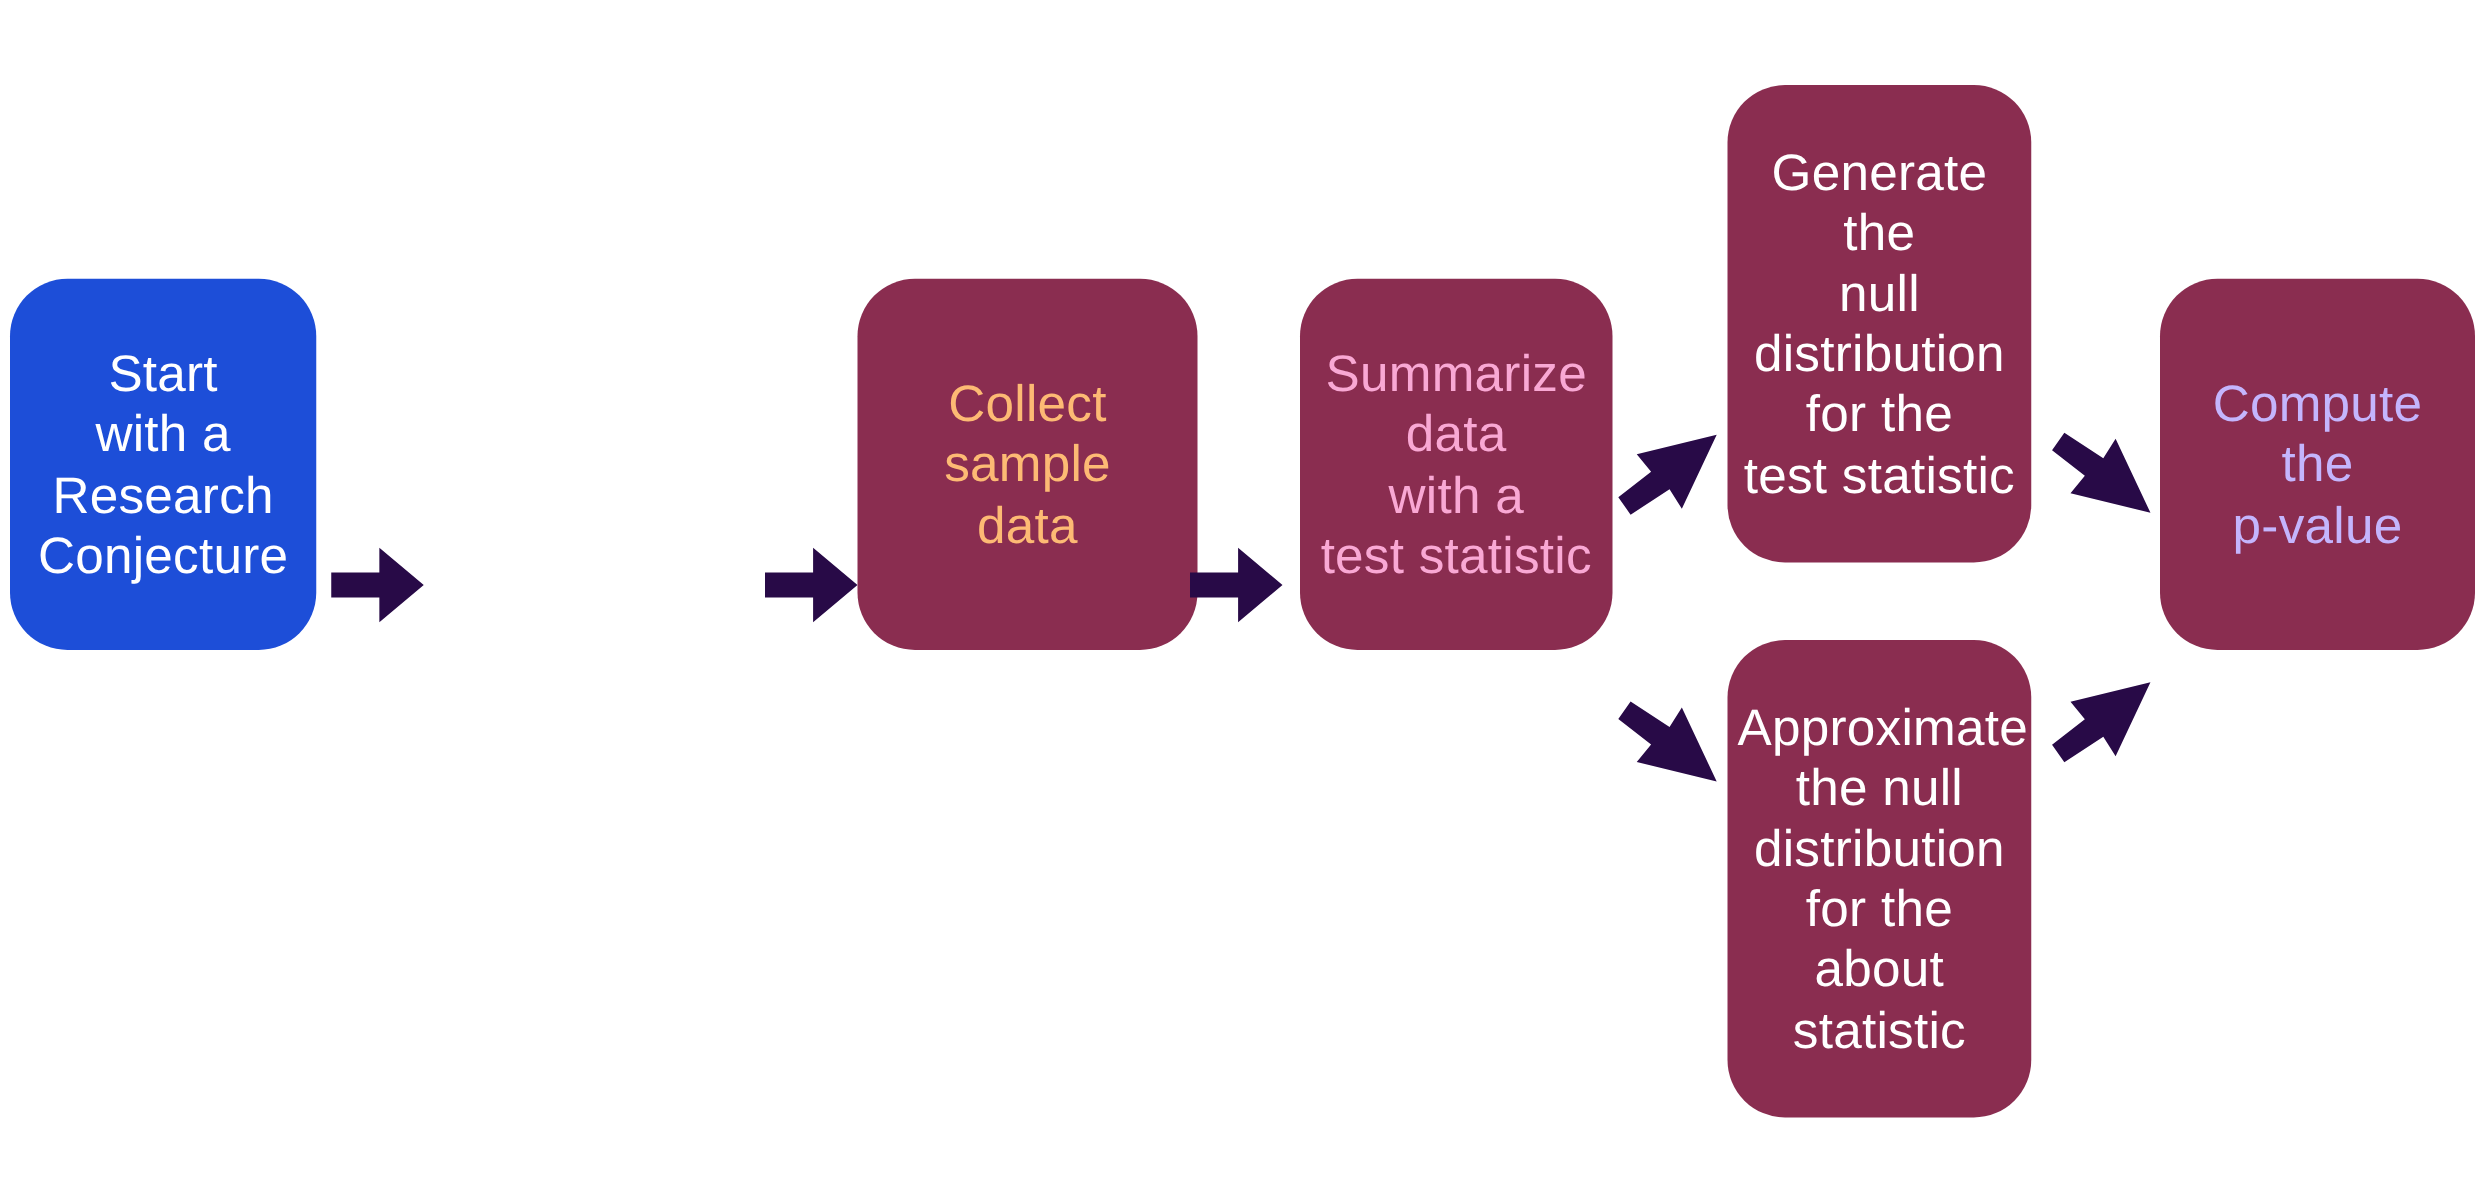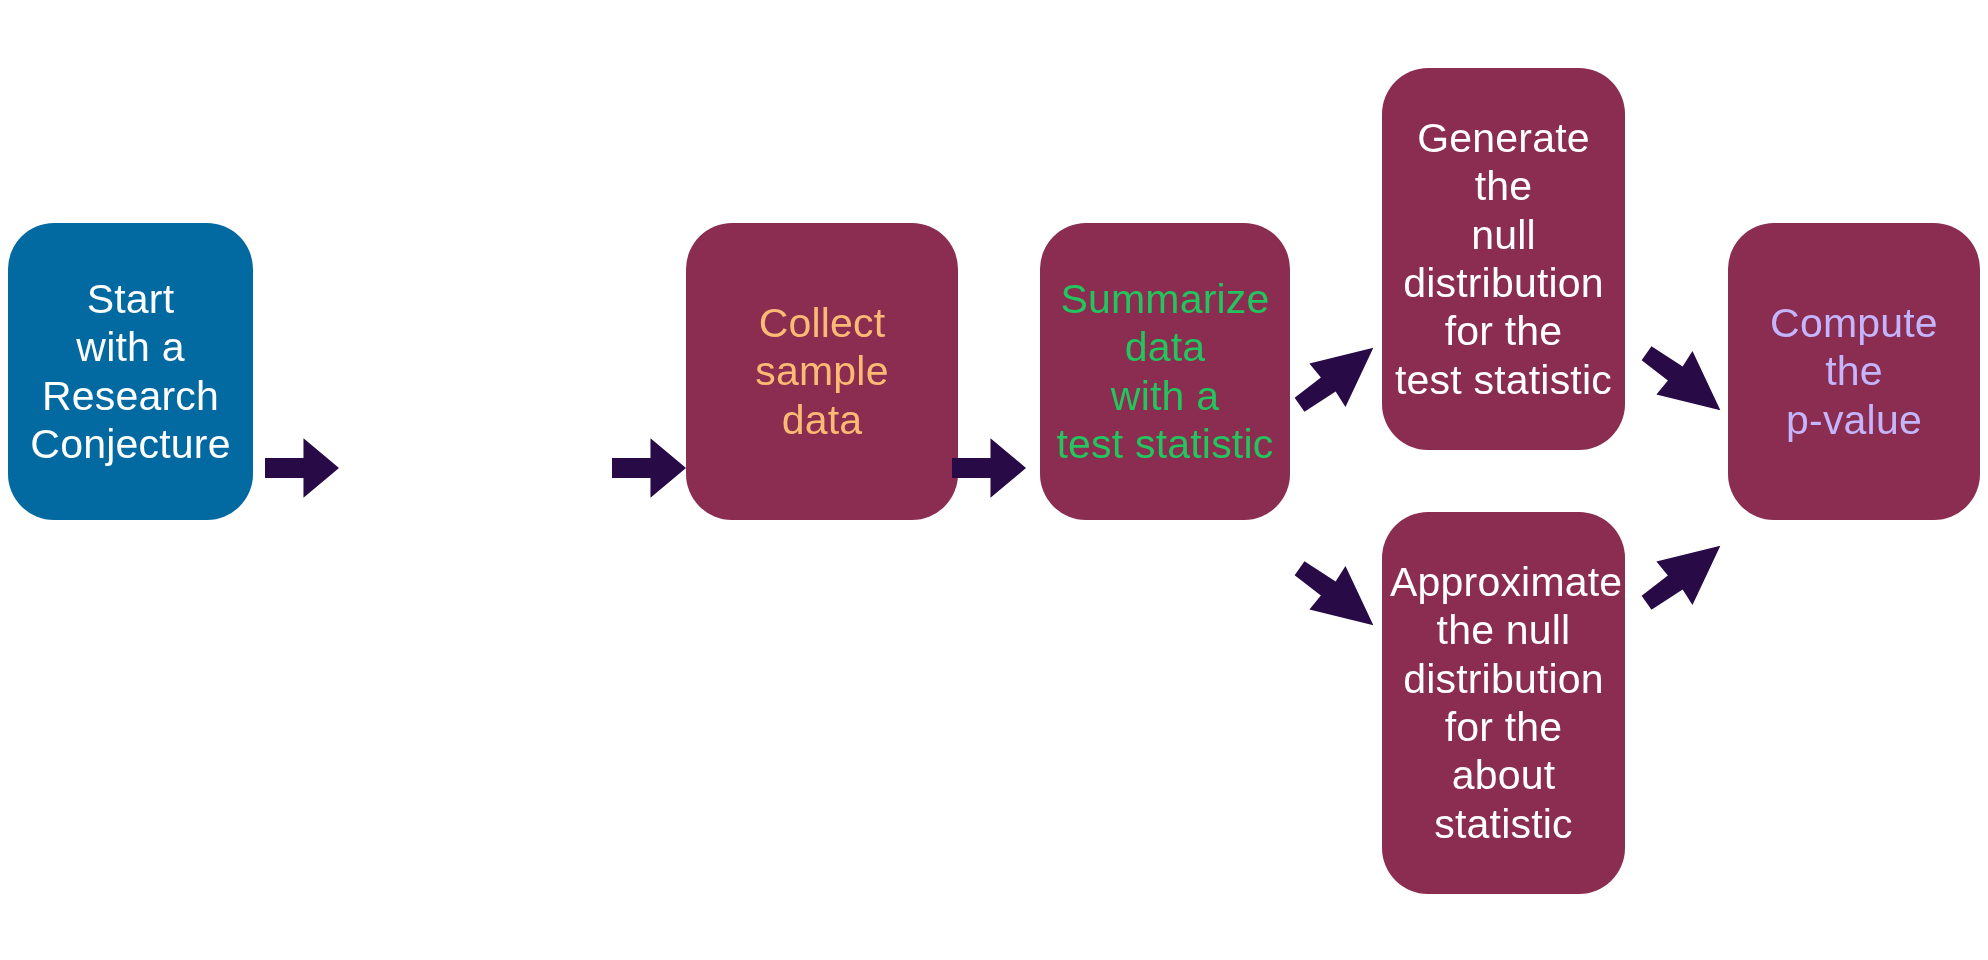--- a/index.html
+++ b/index.html
@@ -47,28 +47,28 @@
     overflow: visible;
   }
   .arrow path, .arrow polygon {
     fill: #280A47;
   }
 </style>
 </head>
 <body style="background: rgb(255, 255, 255);">
 
 <div id="canvas" style="background: rgb(255, 255, 255);">
-    <div class="node" style="left: 8px; top: 223px; width: 245px; height: 297px; background: #0369a1; color: rgb(255, 255, 255);"><span class="node-label">Start
+    <div class="node" style="left: 8px; top: 223px; width: 245px; height: 297px; background: #1d4ed8; color: rgb(255, 255, 255);"><span class="node-label">Start
 with a
 Research
 Conjecture</span></div>
     <div class="node" style="left: 686px; top: 223px; width: 272px; height: 297px; background: rgb(138, 45, 80); color: #fdba74;"><span class="node-label">Collect
 sample
 data</span></div>
-    <div class="node" style="left: 1040px; top: 223px; width: 250px; height: 297px; background: rgb(138, 45, 80); color: #22c55e;"><span class="node-label">Summarize
+    <div class="node" style="left: 1040px; top: 223px; width: 250px; height: 297px; background: rgb(138, 45, 80); color: #f9a8d4;"><span class="node-label">Summarize
 data
 with a
 test statistic</span></div>
     <div class="node" style="left: 1382px; top: 68px; width: 243px; height: 382px; background: rgb(138, 45, 80); color: rgb(255, 255, 255);"><span class="node-label">Generate the
 null
 distribution
 for the
 test statistic</span></div>
     <div class="node" style="left: 1382px; top: 512px; width: 243px; height: 382px; background: rgb(138, 45, 80); color: rgb(255, 255, 255);"><span class="node-label">Approximate
 the null

